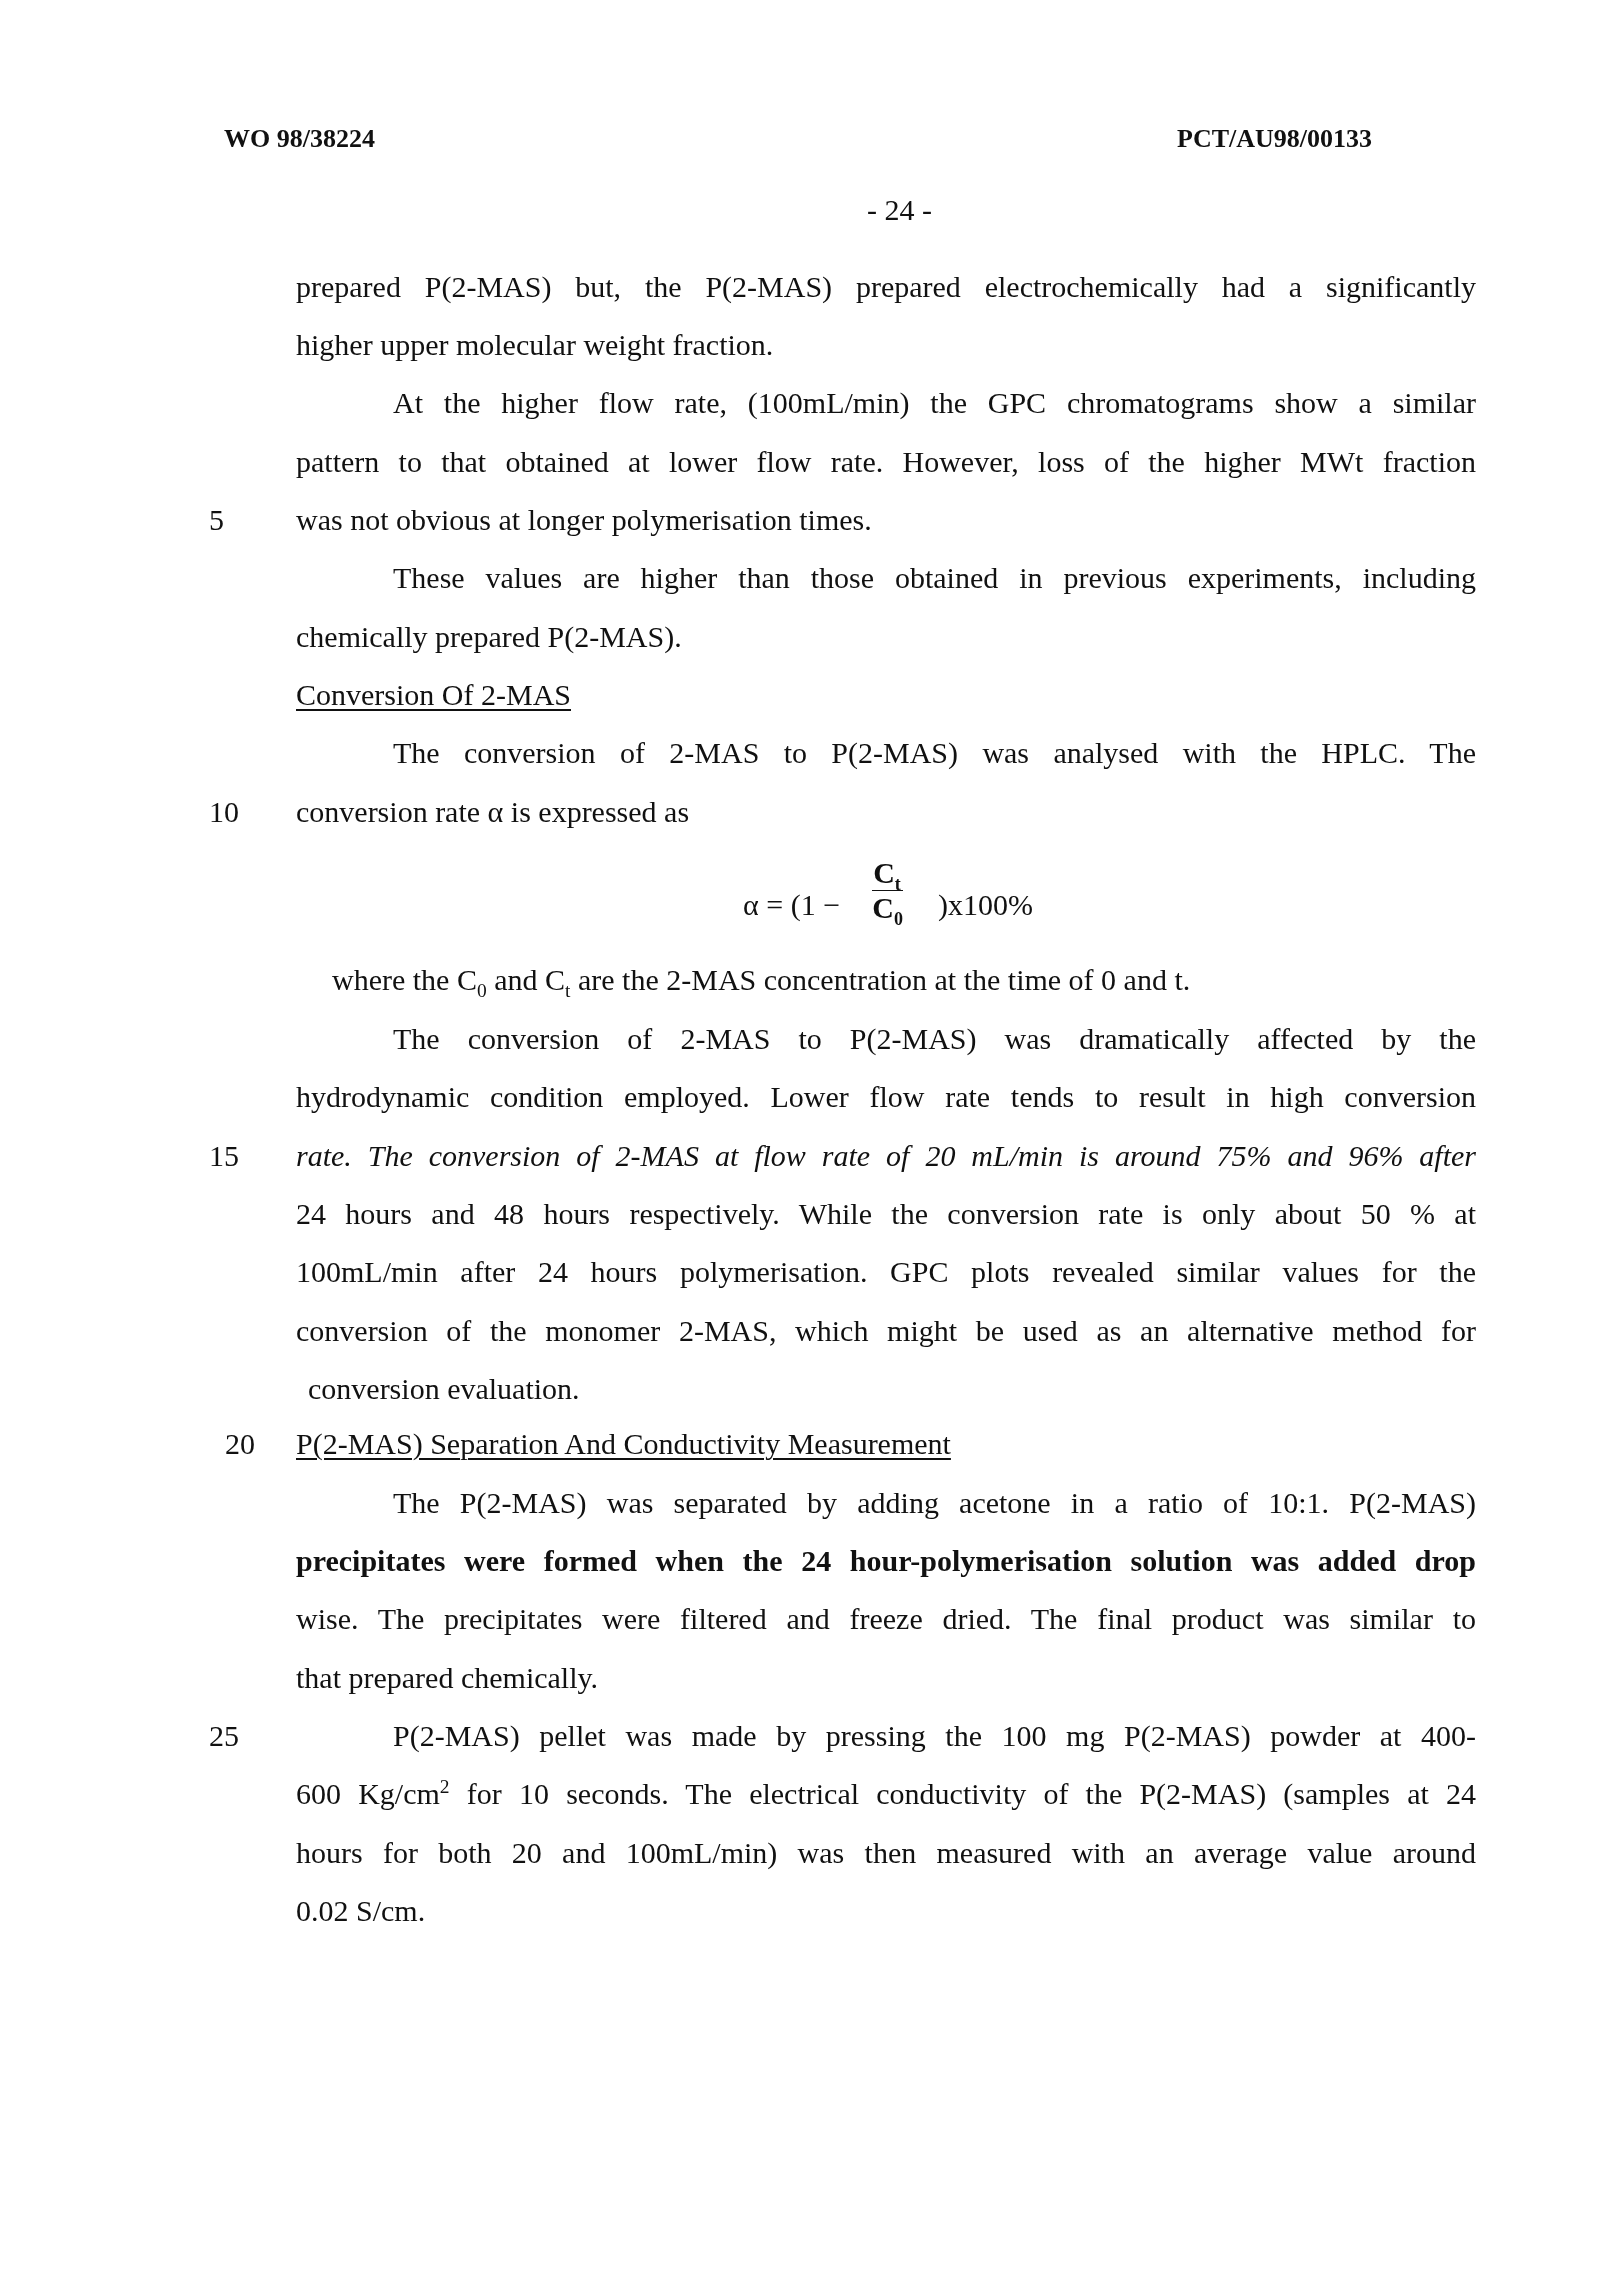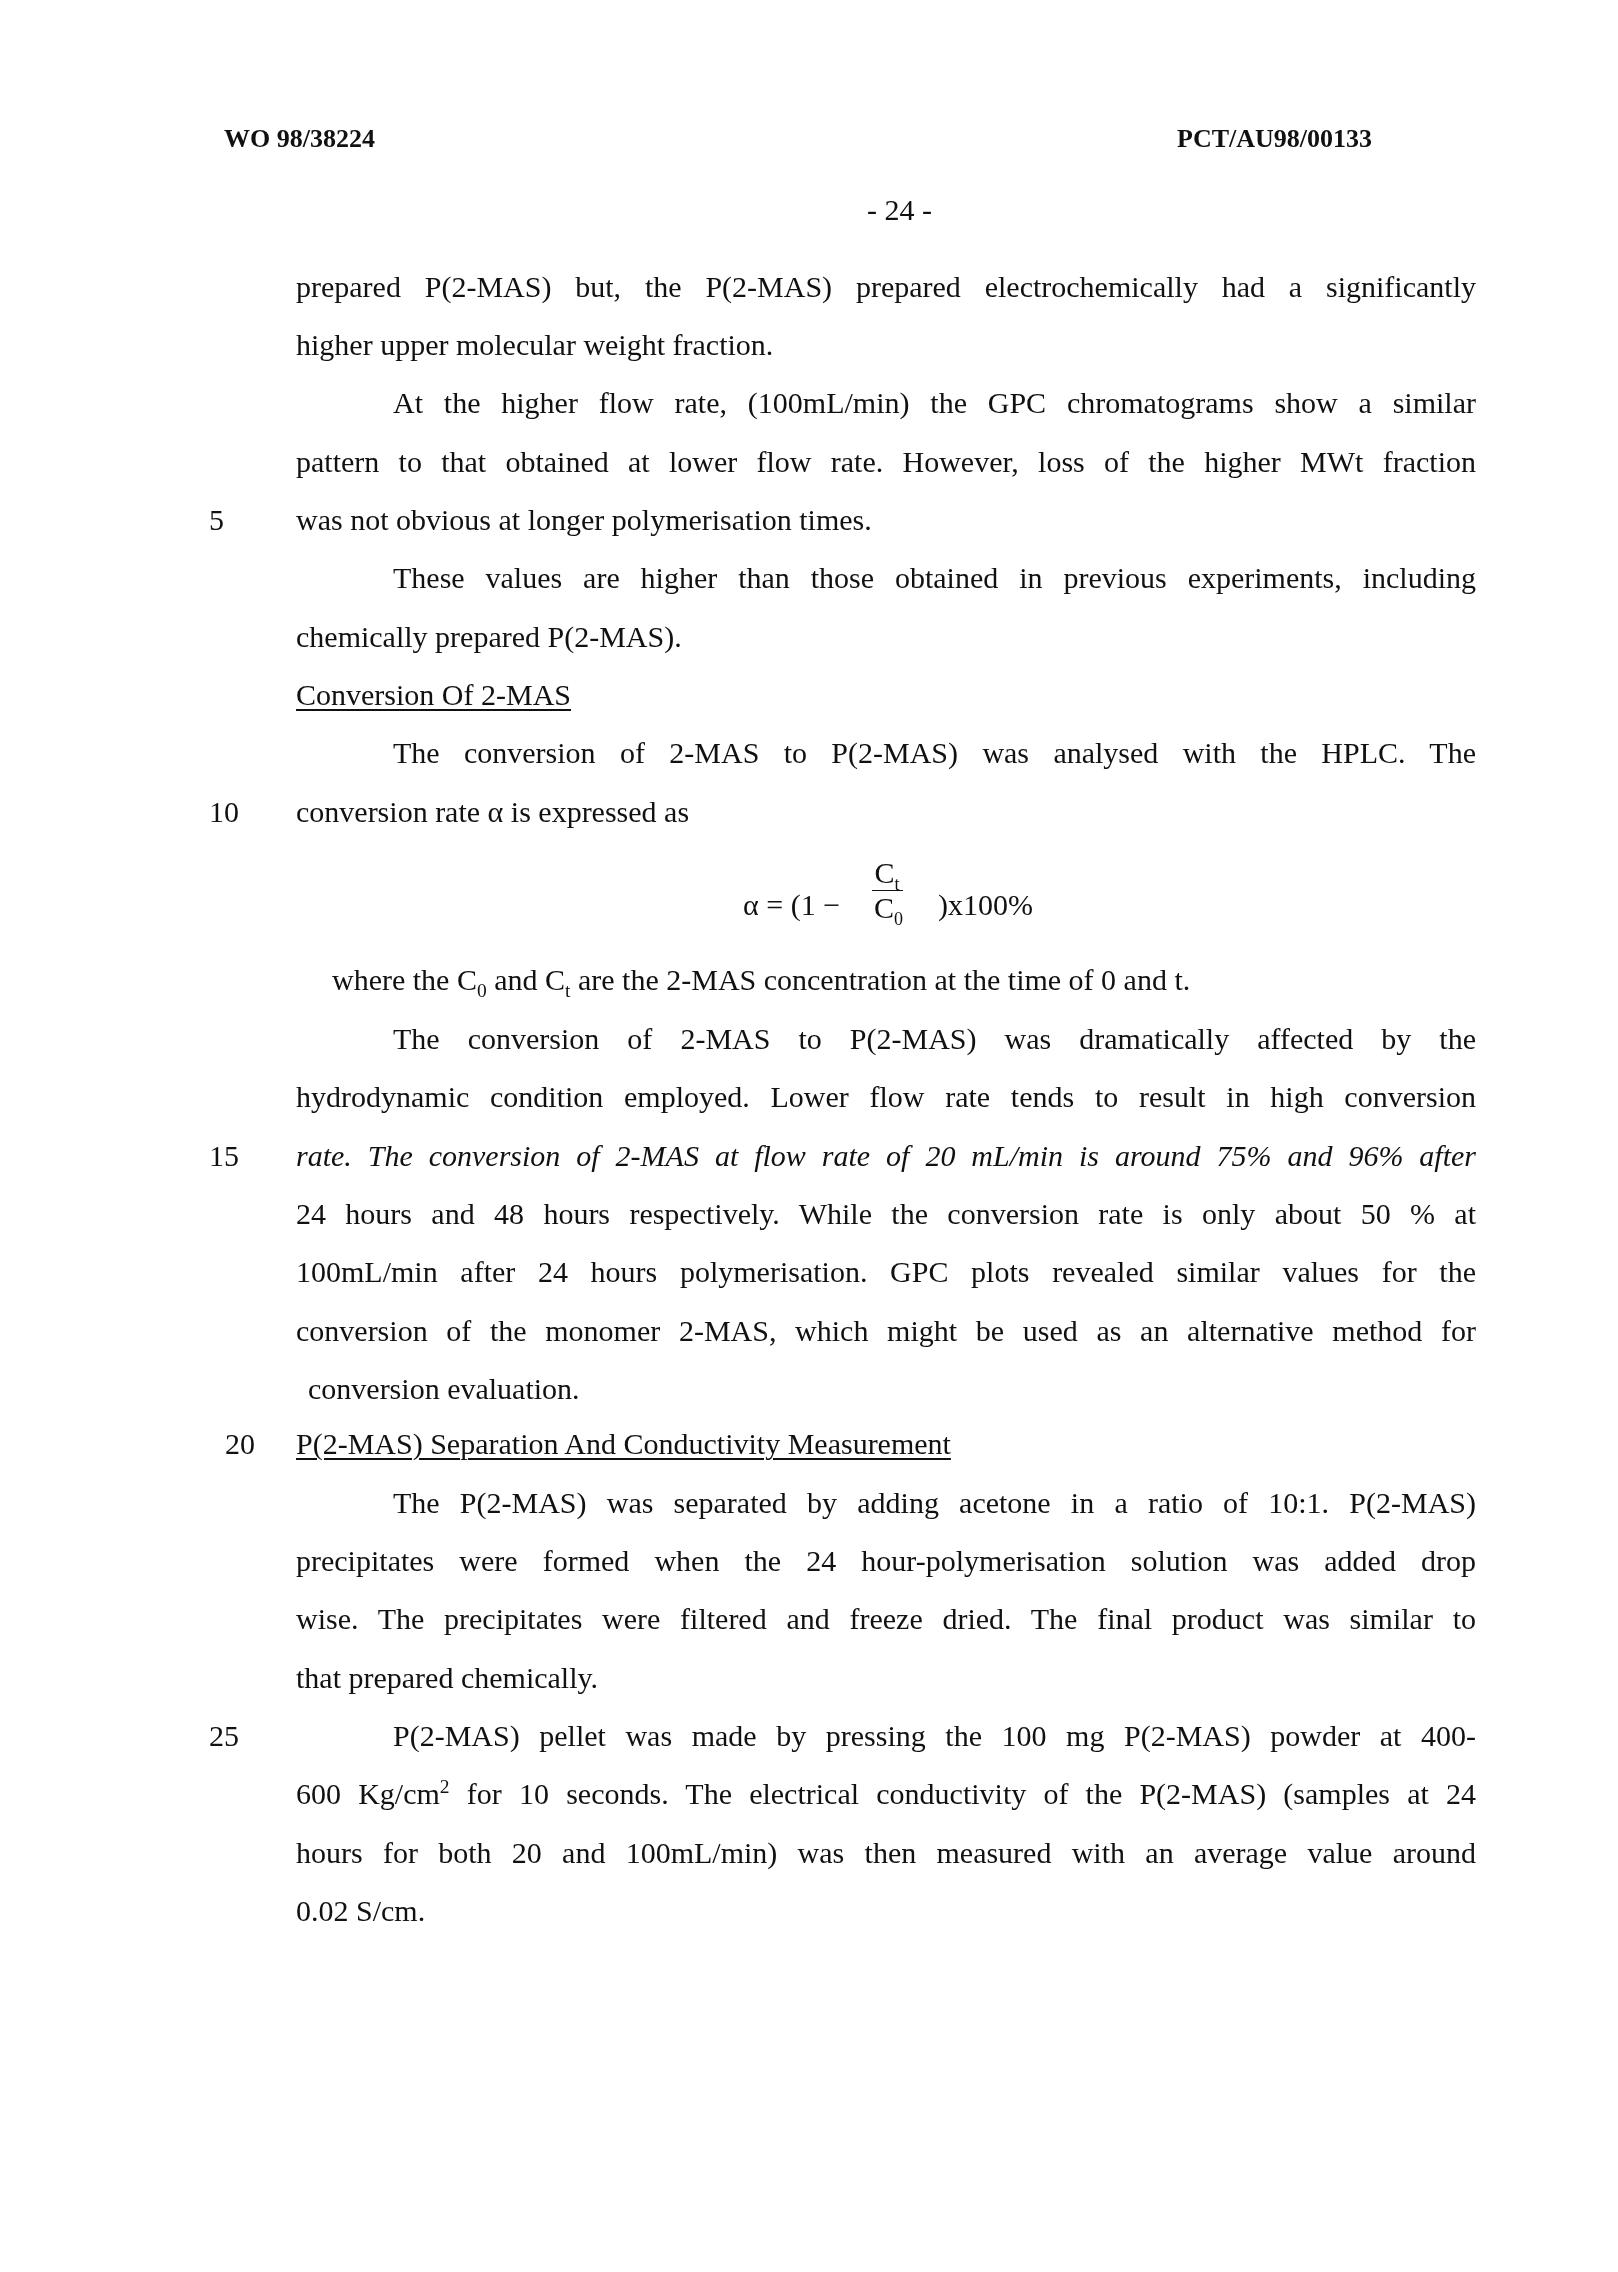--- a/index.html
+++ b/index.html
@@ -9,21 +9,21 @@
   .hdr-left { left: 224px; }
   .hdr-right { left: 1177px; }
   .pageno { position: absolute; top: 192px; left: 0; width: 1799px; text-align: center; font-size: 30px; line-height: 36px; }
   .line { position: absolute; left: 296px; width: 1180px; font-size: 30px; line-height: 36px; white-space: nowrap; }
   .just { text-align: justify; text-align-last: justify; white-space: normal; }
   .indent { padding-left: 97px; box-sizing: border-box; }
   .lnum { position: absolute; left: 209px; font-size: 30px; line-height: 36px; width: 52px; }
   .heading { text-decoration: underline; text-underline-offset: 3.9px; text-decoration-thickness: 1.9px; }
   .formula { position: absolute; left: 743px; top: 856px; height: 97px; font-size: 30px; }
   .formula .lhs { position: absolute; left: 0; top: 31px; white-space: nowrap; line-height: 36px; }
-  .formula .frac { position: absolute; left: 128px; top: 0; width: 32px; text-align: center; }
+  .formula .frac { position: absolute; left: 128px; top: 0; width: 32px; text-align: center; font-weight: bold; }
   .formula .num { display: block; line-height: 34px; height: 34px; }
   .formula .bar { display: block; border-top: 1.3px solid #111; width: 31px; margin: 0 auto; }
   .formula .den { display: block; line-height: 34px; text-align: right; }
   .formula .rhs { position: absolute; left: 163px; top: 31px; white-space: nowrap; line-height: 36px; margin-left: 32px; }
   sub, sup { font-size: 19.5px; line-height: 0; }
   .formula sub { font-size: 18px; }
 </style>
 </head>
 <body>
 
@@ -66,21 +66,21 @@
 <div class="line just" style="top:1138px;font-style:italic;">rate. The conversion of 2-MAS at flow rate of 20 mL/min is around 75% and 96% after</div>
 <div class="line just" style="top:1196px;">24 hours and 48 hours respectively.  While the conversion rate is only about 50 % at</div>
 <div class="line just" style="top:1254px;">100mL/min after 24 hours polymerisation. GPC plots revealed similar values for the</div>
 <div class="line just" style="top:1313px;">conversion of the monomer 2-MAS, which might be used as an alternative method for</div>
 <div class="line" style="top:1371px;margin-left:12px;">conversion evaluation.</div>
 
 <div class="lnum" style="top:1426px;margin-left:16px;">20</div>
 <div class="line heading" style="top:1426px; width:auto;">P(2-MAS) Separation And Conductivity Measurement</div>
 
 <div class="line just indent" style="top:1485px;">The P(2-MAS) was separated by adding acetone in a ratio of 10:1. P(2-MAS)</div>
-<div class="line just" style="top:1543px;">precipitates were formed when the 24 hour-polymerisation solution was added drop</div>
+<div class="line just" style="top:1543px;font-weight:bold;">precipitates were formed when the 24 hour-polymerisation solution was added drop</div>
 <div class="line just" style="top:1601px;">wise. The precipitates were filtered and freeze dried. The final product was similar to</div>
 <div class="line" style="top:1660px;">that prepared chemically.</div>
 
 <div class="lnum" style="top:1718px;">25</div>
 <div class="line just indent" style="top:1718px;">P(2-MAS) pellet was made by pressing the 100 mg P(2-MAS) powder at 400-</div>
 <div class="line just" style="top:1776px;"><span>600 Kg/cm</span><sup>2</sup><span> for 10 seconds. The electrical conductivity of the P(2-MAS) (samples at 24</span></div>
 <div class="line just" style="top:1835px;">hours for both 20 and 100mL/min) was then measured with an average value around</div>
 <div class="line" style="top:1893px;">0.02 S/cm.</div>
 
 

